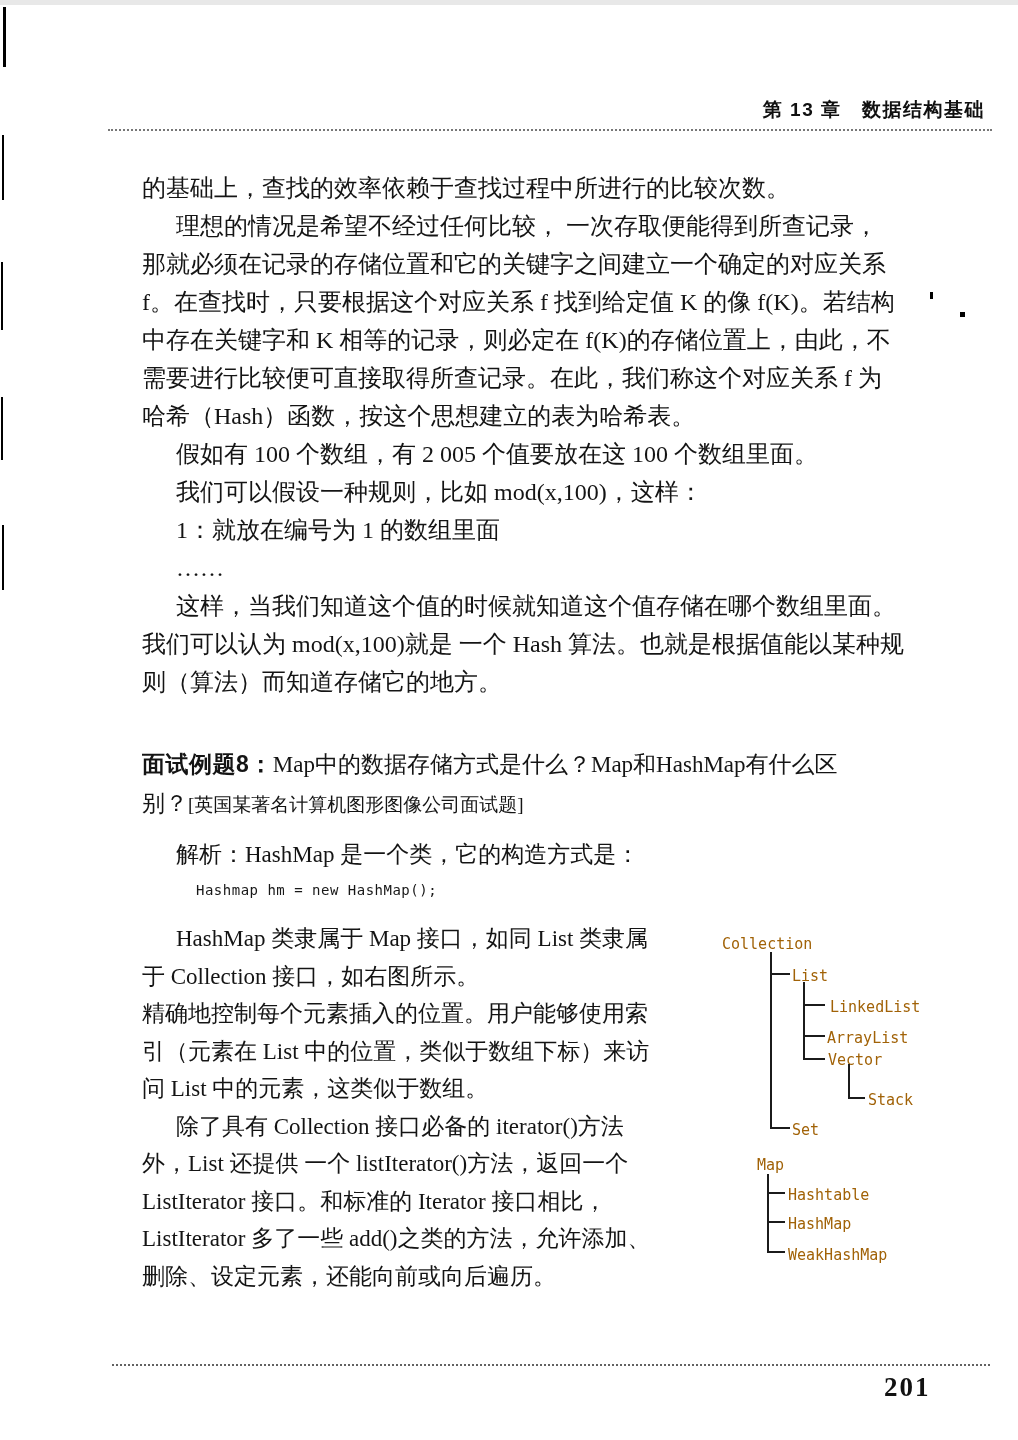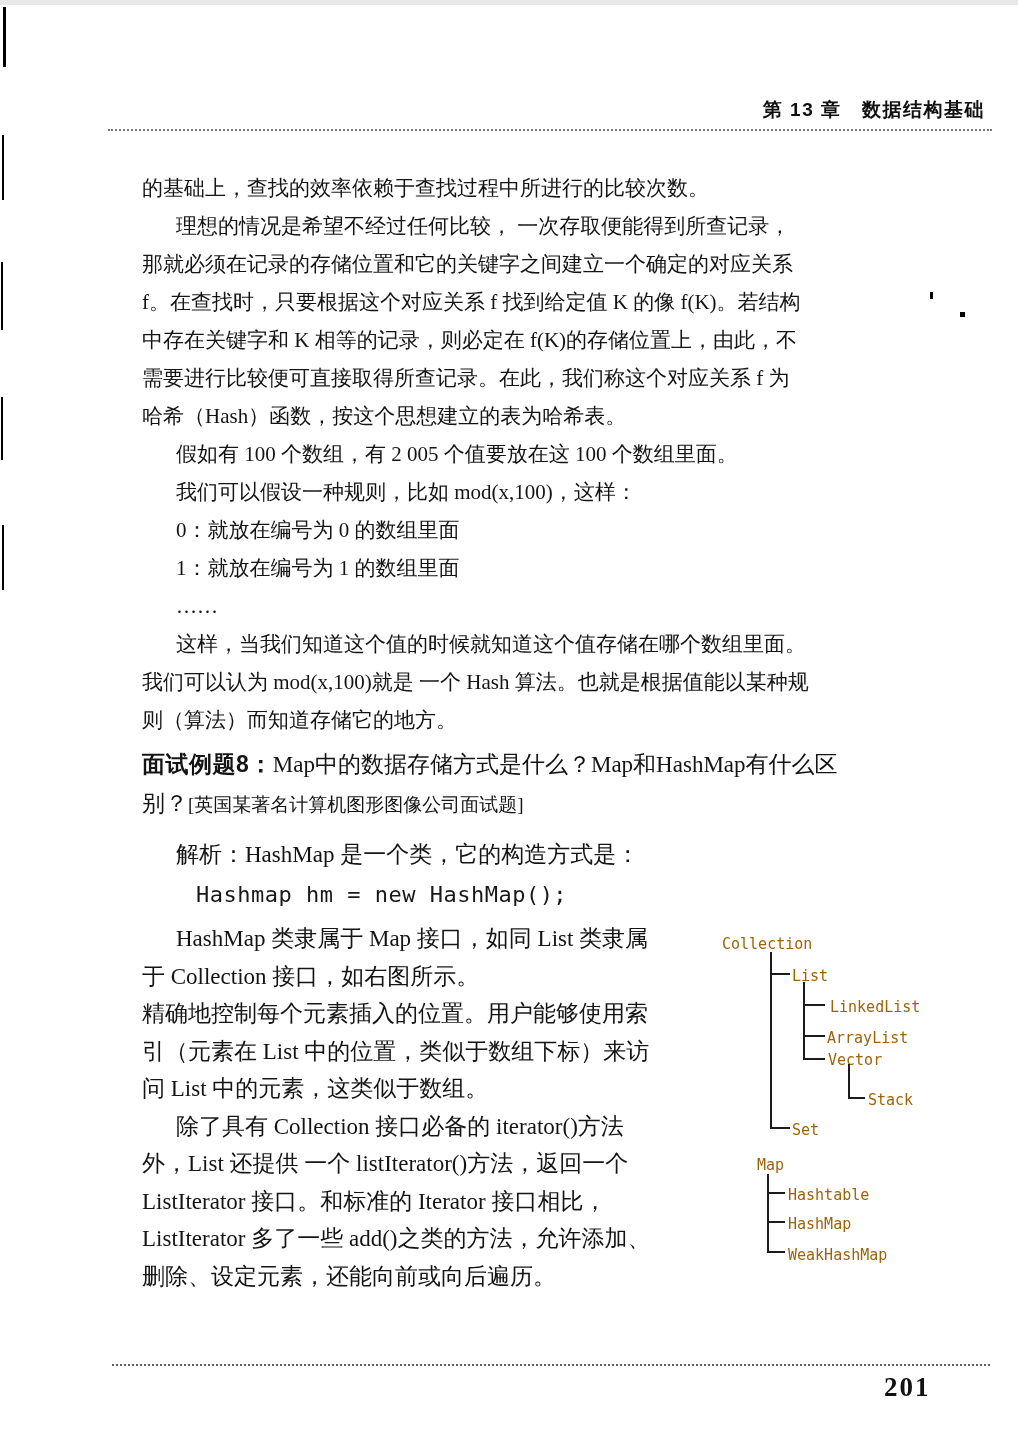--- a/index.html
+++ b/index.html
@@ -14,21 +14,21 @@
     font-family:"Liberation Sans","DejaVu Sans",sans-serif;
     font-weight:700; font-size:19px; letter-spacing:1.5px; color:#101010;
   }
   .header-rule {
     position:absolute; top:124px; left:108px; width:884px; height:0;
     border-top:2px dotted #4a4a4a; opacity:.75;
   }
   
   .intro {
     position:absolute; left:142px; top:164px; width:800px;
-    font-size:21px; line-height:38px; white-space:nowrap;
+    font-size:24px; line-height:38px; white-space:nowrap;
   }
   .ind { text-indent:34px; }
   .question {
     position:absolute; left:142px; top:740px; width:820px;
     font-size:23px; line-height:39px; white-space:nowrap;
   }
   .q-label {
     font-family:"Liberation Sans","DejaVu Sans",sans-serif;
     font-weight:700; letter-spacing:.5px;
   }
@@ -37,21 +37,21 @@
     position:absolute; left:176px; top:830px; width:760px;
     font-size:23px; line-height:38px; white-space:nowrap;
   }
   .a-label {
     font-family:"Liberation Sans","DejaVu Sans",sans-serif;
     font-weight:400;
   }
   .code-line {
     position:absolute; left:196px; top:877px;
     font-family:"DejaVu Sans Mono","Liberation Mono",monospace;
-    font-size:22px; letter-spacing:.5px; color:#181818;
+    font-size:14px; letter-spacing:.5px; color:#181818;
   }
   .wrap-text {
     position:absolute; left:142px; top:915px; width:580px;
     font-size:23px; line-height:37.5px; white-space:nowrap;
   }
   
   .diagram {
     position:absolute; left:710px; top:922px; width:306px; height:360px;
     font-family:"DejaVu Sans Mono","Liberation Mono",monospace;
     font-size:15px; color:#a16207;
@@ -91,21 +91,20 @@
   <div class="intro">
     <div class="ln">的基础上，查找的效率依赖于查找过程中所进行的比较次数。</div>
     <div class="ln ind">理想的情况是希望不经过任何比较， 一次存取便能得到所查记录，</div>
     <div class="ln">那就必须在记录的存储位置和它的关键字之间建立一个确定的对应关系</div>
     <div class="ln">f。在查找时，只要根据这个对应关系 f 找到给定值 K 的像 f(K)。若结构</div>
     <div class="ln">中存在关键字和 K 相等的记录，则必定在 f(K)的存储位置上，由此，不</div>
     <div class="ln">需要进行比较便可直接取得所查记录。在此，我们称这个对应关系 f 为</div>
     <div class="ln">哈希（Hash）函数，按这个思想建立的表为哈希表。</div>
     <div class="ln ind">假如有 100 个数组，有 2 005 个值要放在这 100 个数组里面。</div>
     <div class="ln ind">我们可以假设一种规则，比如 mod(x,100)，这样：</div>
-    <div class="ln ind">0：就放在编号为 0 的数组里面</div>
     <div class="ln ind">1：就放在编号为 1 的数组里面</div>
     <div class="ln ind">……</div>
     <div class="ln ind">这样，当我们知道这个值的时候就知道这个值存储在哪个数组里面。</div>
     <div class="ln">我们可以认为 mod(x,100)就是 一个 Hash 算法。也就是根据值能以某种规</div>
     <div class="ln">则（算法）而知道存储它的地方。</div>
   </div>
 
   <div class="question">
     <div class="ln">
       <span class="q-label">面试例题8：</span><span>Map中的数据存储方式是什么？Map和HashMap有什么区</span>

